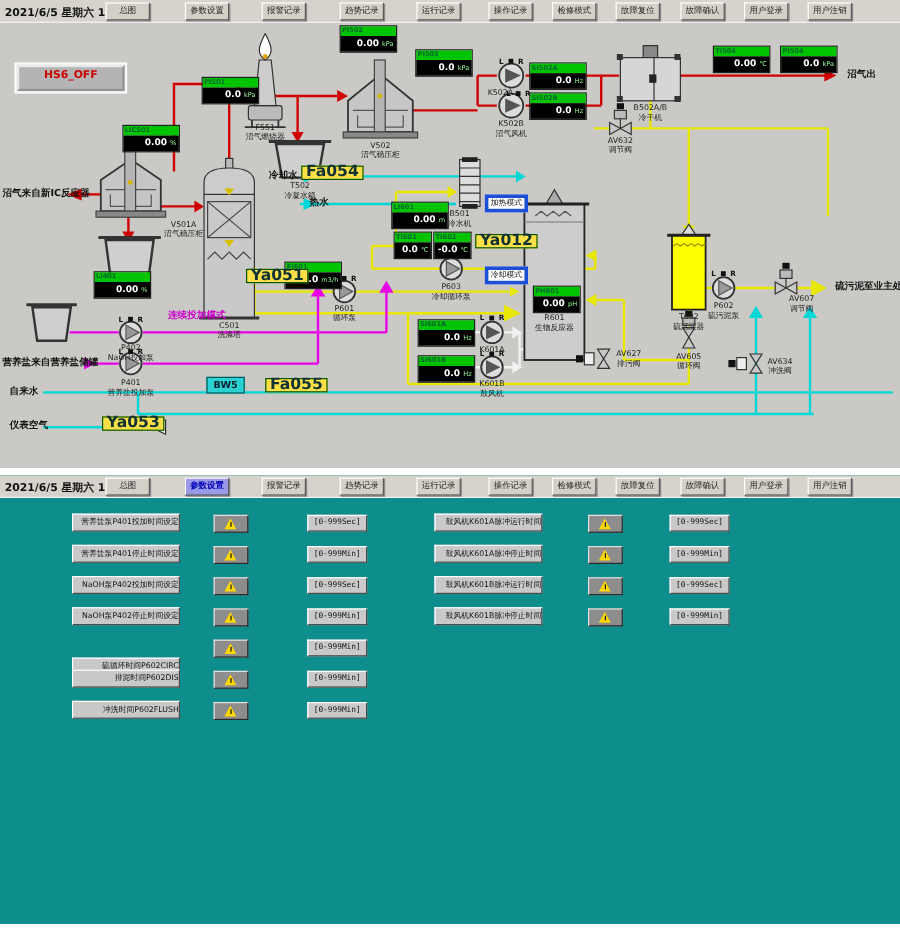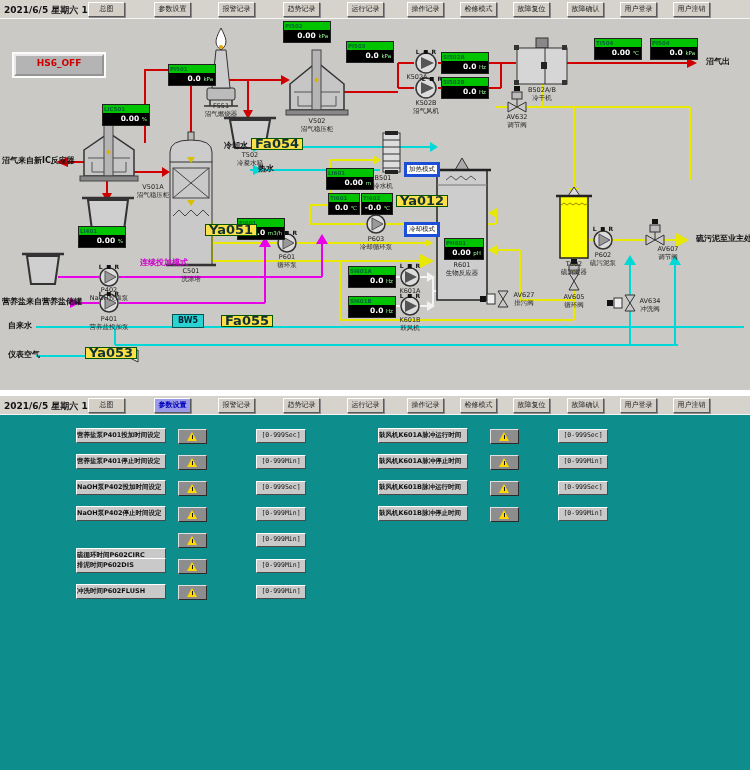--- a/index.html
+++ b/index.html
@@ -20,21 +20,21 @@
   .display{position:absolute;z-index:12;border:1px solid #222;}
   .display .hd{background:#00c400;color:#063;font-size:5.5px;line-height:8px;padding:0 1px;overflow:hidden;white-space:nowrap;font-weight:bold;}
   .display .val{background:#000;color:#fff;font-size:7.5px;line-height:11px;text-align:right;padding:0 2px;font-weight:bold;white-space:nowrap;}
   .display .unit{color:#9f9;font-size:5.5px;font-weight:normal;}
   .green-btn{position:absolute;z-index:12;background:#fde047;border:1px solid #025502;font-size:13px;line-height:10px;padding:0 3px;color:#133;font-weight:bold;white-space:nowrap;}
   .cyan-box{position:absolute;z-index:12;background:#2ad2d2;border:1px solid #055;font-size:8px;font-weight:bold;line-height:12px;padding:0 5px;color:#023;}
   .lr{position:absolute;z-index:11;transform:translateX(-50%);font-size:6px;font-weight:bold;color:#111;white-space:nowrap;line-height:6px;}
   .lr .sq{display:inline-block;width:4px;height:4px;background:#111;margin:0 4px;}
   #hs-btn{position:absolute;left:14px;top:54px;width:86px;height:18px;z-index:15;background:#b4b4b4;border:2px outset #e8e8e8;outline:2px solid #fbfbfb;color:#cc0000;font-weight:bold;font-size:9px;text-align:center;line-height:15px;cursor:default;}
   
-  .set-label{position:absolute;height:13px;width:88px;background:#c9c9c9;border:1px solid;border-color:#fff #4a4a4a #4a4a4a #fff;font-size:6.5px;font-weight:bold;color:#111;text-align:left;line-height:12px;white-space:nowrap;overflow:hidden;z-index:5;margin-left:16px;}
+  .set-label{position:absolute;height:13px;width:88px;background:#c9c9c9;border:1px solid;border-color:#fff #4a4a4a #4a4a4a #fff;font-size:6.5px;font-weight:normal;color:#111;text-align:right;line-height:12px;white-space:nowrap;overflow:hidden;z-index:5;}
   .warn-btn{position:absolute;width:27px;height:13px;background:#8d8d8d;border:1px solid;border-color:#e0e0e0 #2a2a2a #2a2a2a #e0e0e0;z-index:5;}
   .warn-tri{position:absolute;left:8px;top:2px;width:0;height:0;border-left:5px solid transparent;border-right:5px solid transparent;border-bottom:9px solid #ffd800;}
   .warn-bang{position:absolute;left:12.5px;top:5px;width:1.5px;height:4px;background:#111;}
   .range-lbl{position:absolute;width:48px;height:12px;background:#c9c9c9;border:1px solid;border-color:#fff #4a4a4a #4a4a4a #fff;font-size:6.5px;color:#111;text-align:center;line-height:11px;font-family:"DejaVu Sans Mono",monospace;white-space:nowrap;z-index:5;}
 </style>
 </head>
 <body>
 
 <div class="panel" id="panel-top">
   <div class="toolbar">

